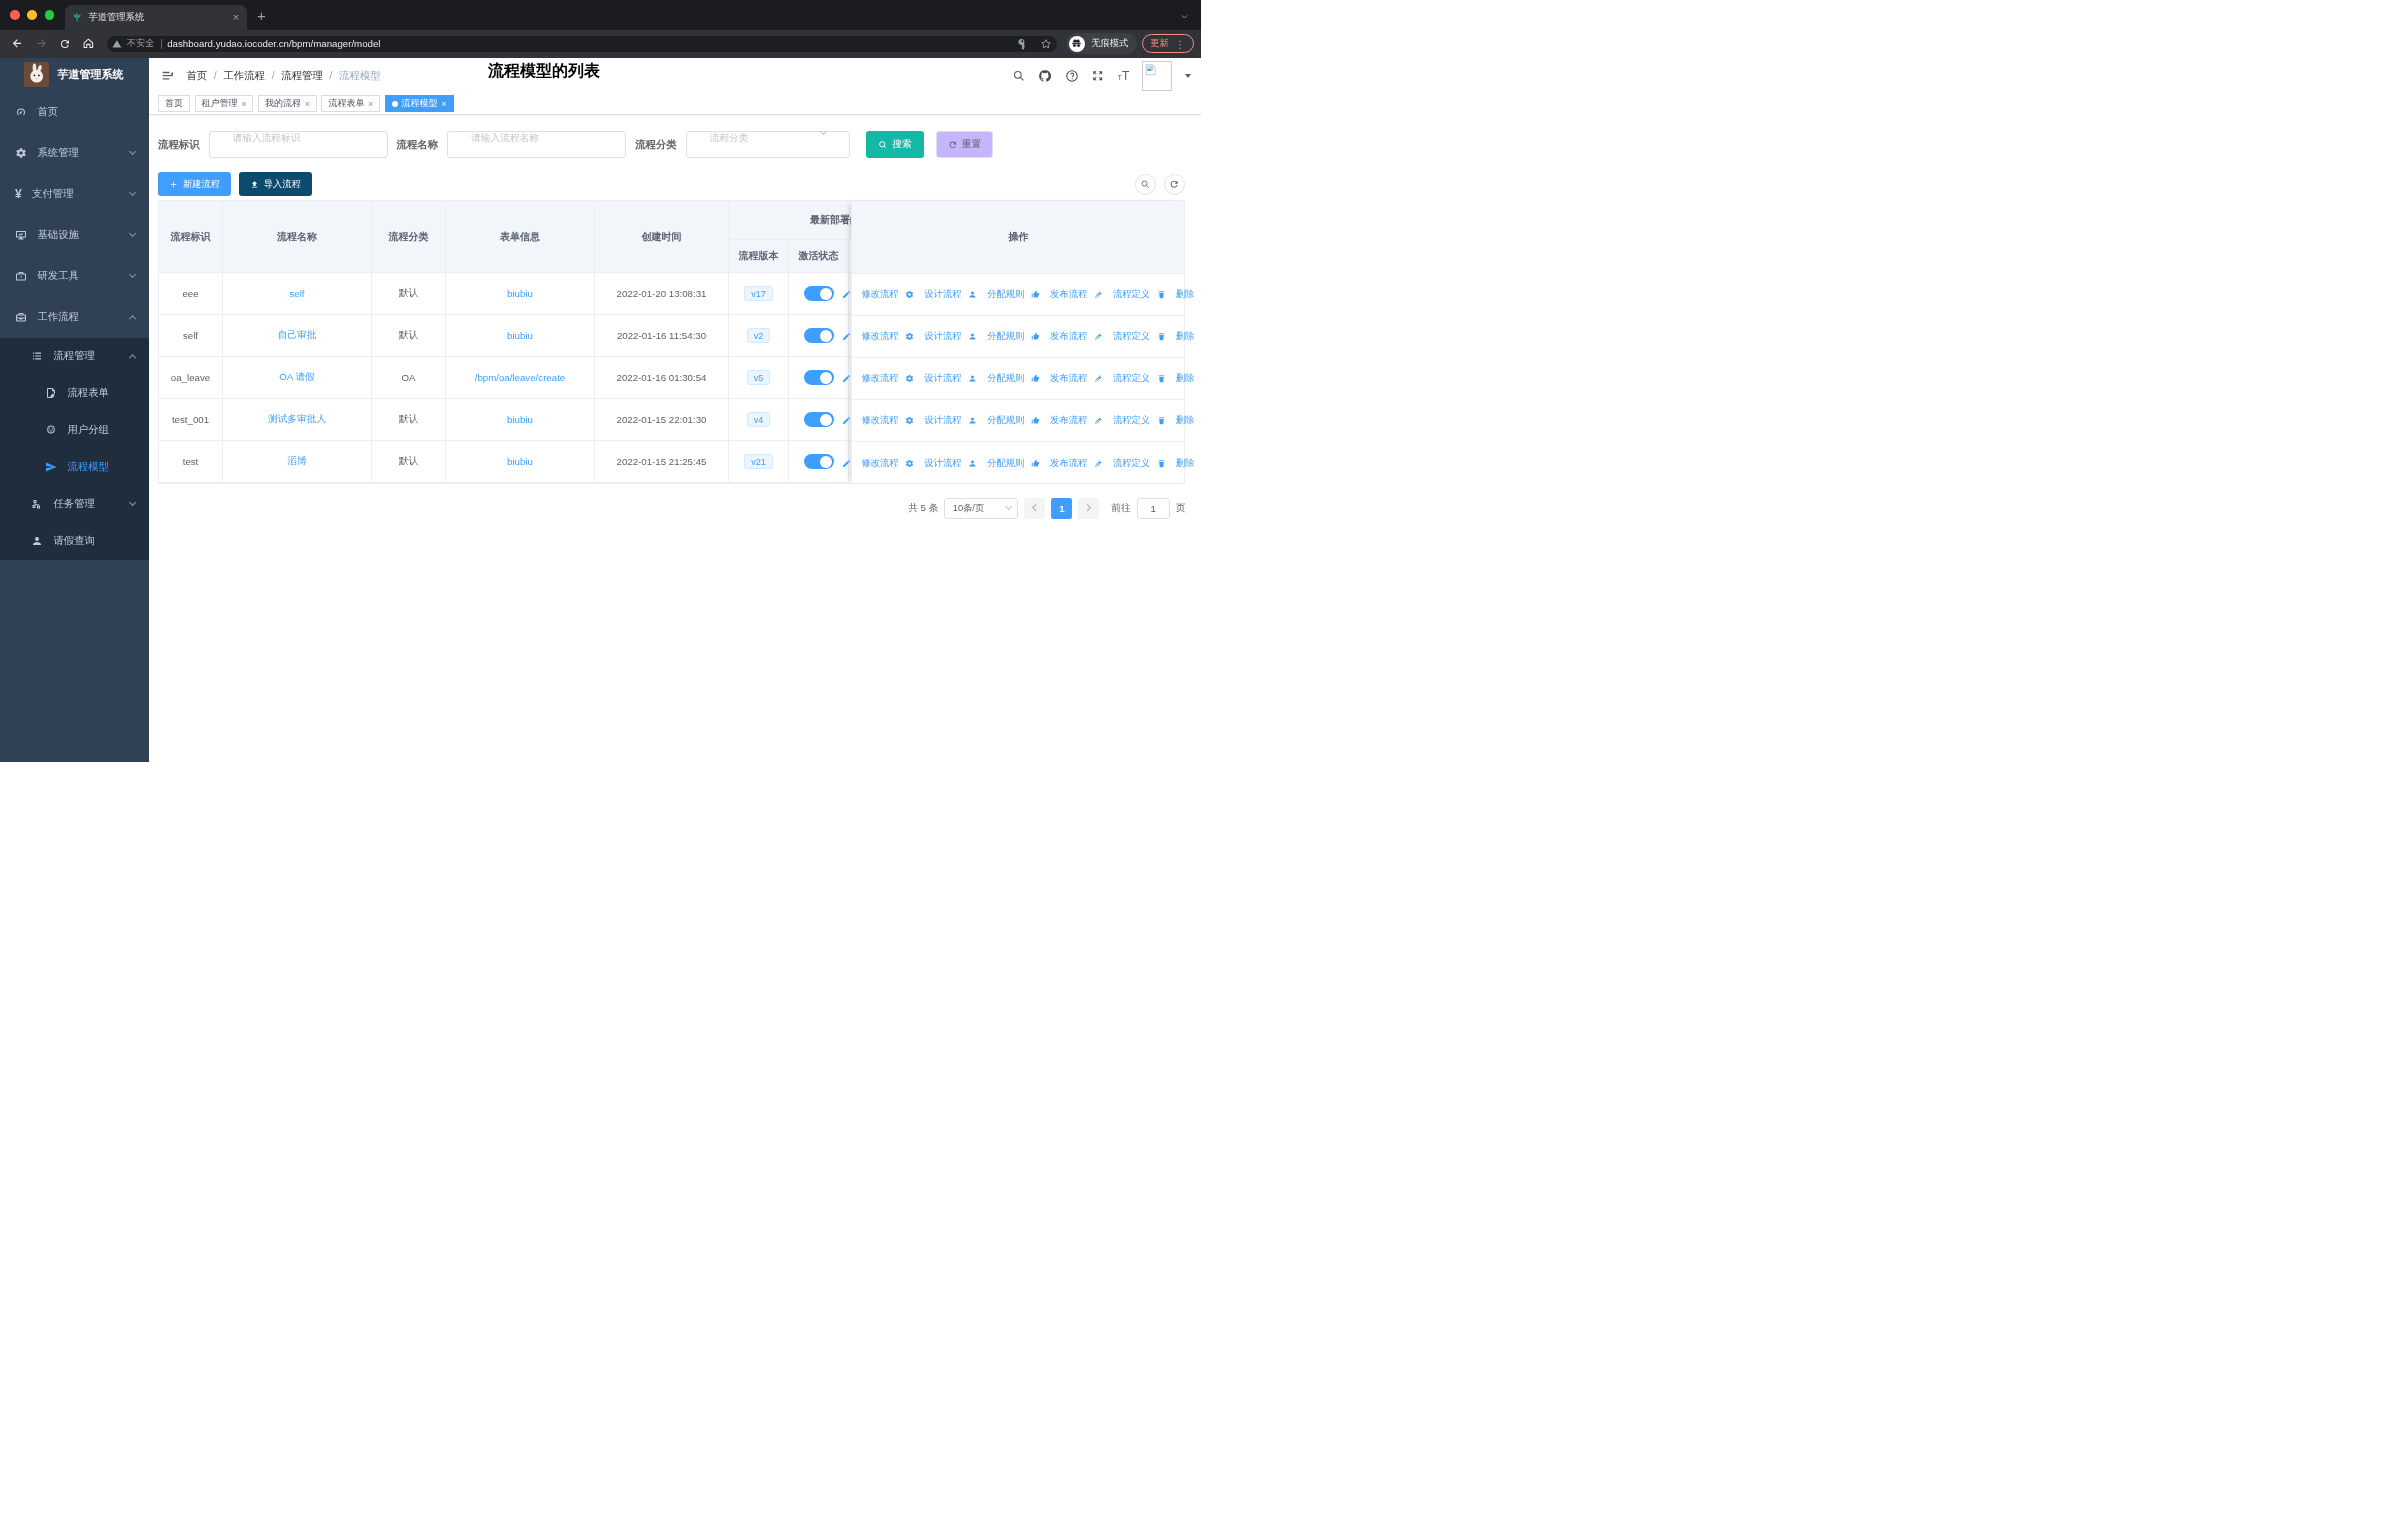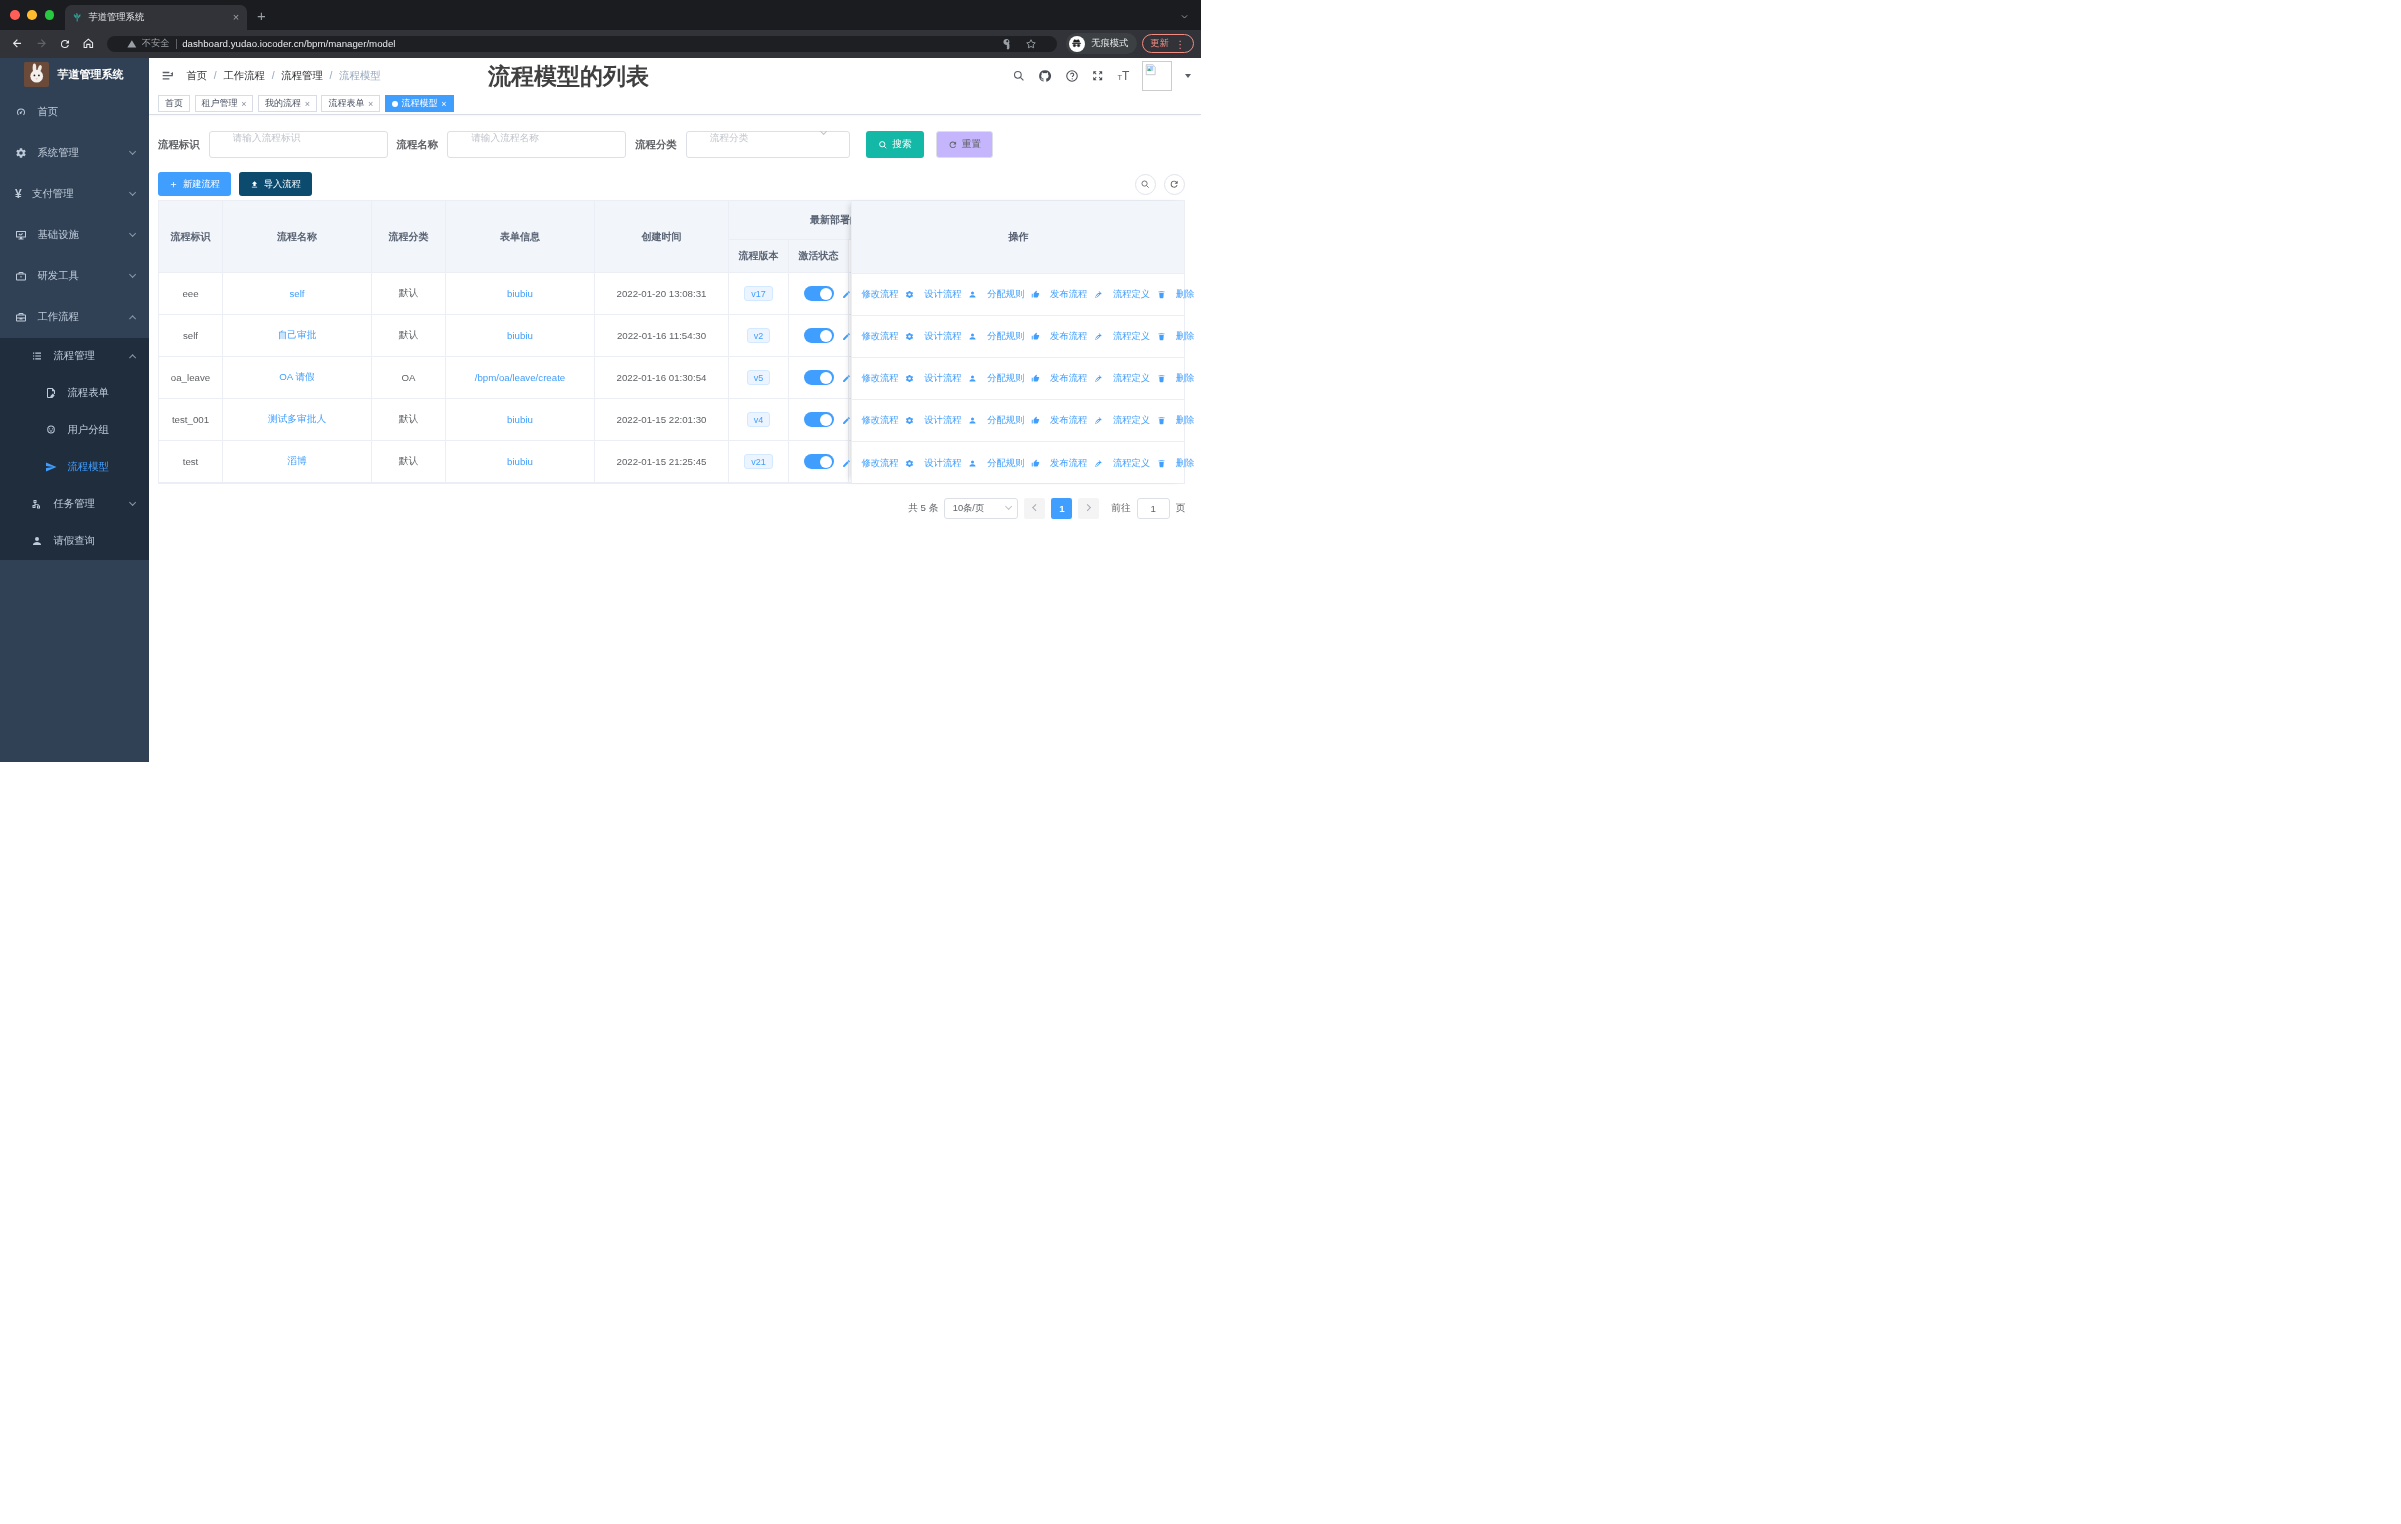--- a/index.html
+++ b/index.html
@@ -16,21 +16,21 @@
   .tab { width:182px; height:25px; background:#323338; border-radius:6.7px 6.7px 0 0;
     display:flex; align-items:center; padding:0 7.4px; gap:6px; }
   .tab-title { color:#e8eaed; font-size:9.3px; flex:1; white-space:nowrap; overflow:hidden; }
   .tab-close { color:#9aa0a6; font-size:11px; line-height:1; cursor:default; }
   .newtab { color:#9aa0a6; font-size:15px; margin:0 0 6px 10.4px; }
   .strip-chev { position:absolute; right:12px; bottom:9px; }
 
   .toolbar { height:27.5px; background:#323338; display:flex; align-items:center; padding:0 7.4px; gap:4.5px; }
   .navbtn { width:19.4px; height:19.4px; display:flex; align-items:center; justify-content:center; border-radius:50%; }
   .addr { flex:1; height:16px; background:#1e1f22; border-radius:10.4px; display:flex; align-items:center;
-    padding:0 20px; gap:6px; margin:0 4.5px; }
+    padding:0 5px; gap:6px; margin:0 4.5px; }
   .addr-warn { display:flex; align-items:center; gap:4.5px; color:#9aa0a6; font-size:9.3px; }
   .addr-sep { width:0.7px; height:10.4px; background:#5f6368; }
   .addr-url { color:#e8eaed; font-size:9.7px; flex:1; }
   .addr-ico { margin-left:auto; display:flex; gap:10.4px; align-items:center; }
   .incog { height:21px; background:#3c4043; border-radius:10.4px; display:flex; align-items:center;
     gap:6px; padding:0 9px 0 3px; color:#e8eaed; font-size:9.3px; }
   .incog-circle { width:16.4px; height:16.4px; background:#fff; border-radius:50%;
     display:flex; align-items:center; justify-content:center; }
   .update { height:19.4px; border:0.7px solid #f28b82; border-radius:10.4px; color:#f28b82;
     display:flex; align-items:center; gap:6px; padding:0 7.4px; font-size:9.3px; }
@@ -56,21 +56,21 @@
 
   .main { flex:1; display:flex; flex-direction:column; min-width:0; }
 
   
   .navbar { height:36px; display:flex; align-items:center; padding:0 10.4px 0 6px; position:relative;
     background:#fff; }
   .hamb { padding:6px; cursor:pointer; }
   .crumbs { display:flex; align-items:center; gap:6.7px; margin-left:6px; font-size:10.4px; color:#303133; }
   .crumb-sep { color:#97a8be; }
   .crumb.last { color:#97a8be; }
-  .annotation { position:absolute; left:339px; top:3.7px; font-size:23px; font-weight:bold; color:#404040; }
+  .annotation { position:absolute; left:339px; top:3.7px; font-size:16px; font-weight:bold; color:#000000; }
   .nav-icons { margin-left:auto; display:flex; align-items:center; gap:12.7px; color:#5a5e66; }
   .avatarbox { width:30px; height:30px; border:0.7px solid #ccc; background:#fff;
     display:flex; align-items:flex-start; padding:1.5px; }
   .caret-down { width:0; height:0; border-left:3.7px solid transparent; border-right:3.7px solid transparent;
     border-top:4.5px solid #5a5e66; }
   .fontsize-ic { font-weight:normal; color:#5a5e66; }
   .fontsize-ic .small { font-size:7.4px; } .fontsize-ic .big { font-size:12px; }
 
   
   .tagsrow { height:21.6px; background:#fff; border-bottom:0.7px solid #d8dce5; display:flex;

